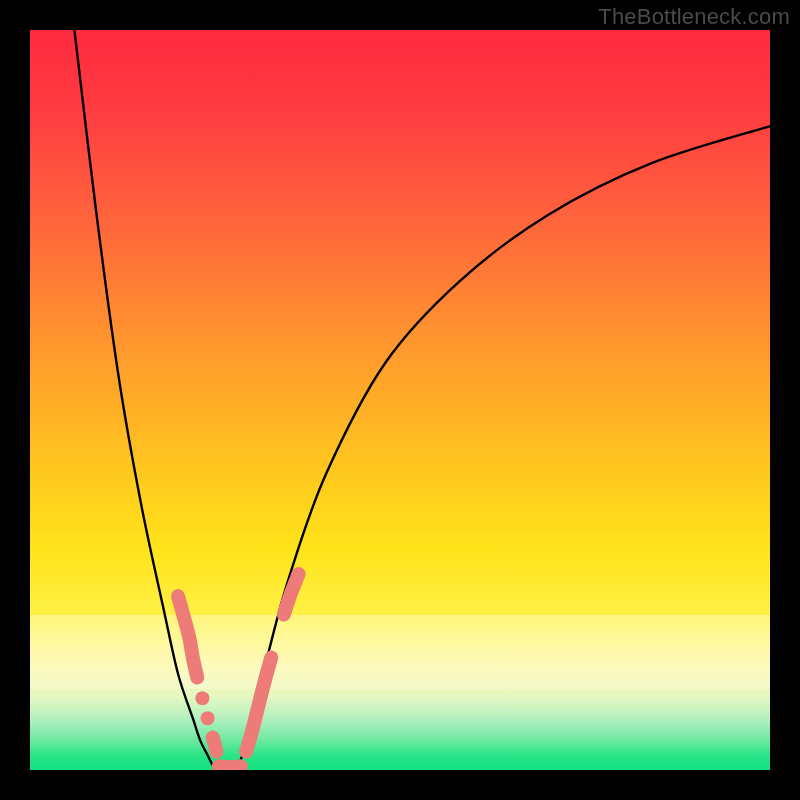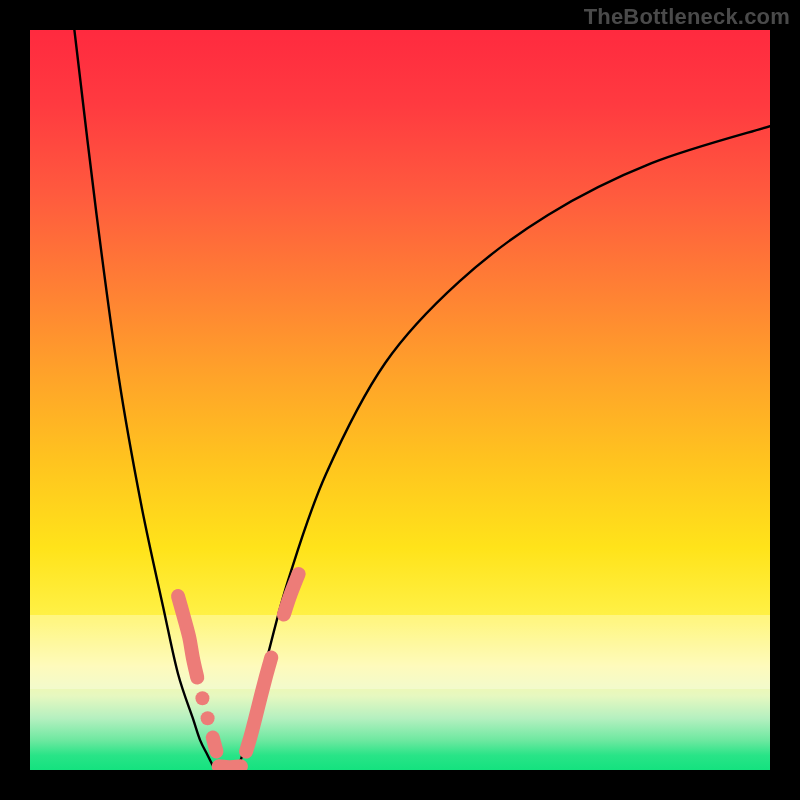--- a/index.html
+++ b/index.html
@@ -44,21 +44,21 @@
       #14e27f 100%
     );
     overflow: hidden;
   }
   .watermark {
     position: absolute;
     top: 4px;
     right: 10px;
     color: #4a4a4a;
     font-size: 22px;
-    font-weight: 700;
+    font-weight: 400;
     letter-spacing: 0.2px;
     user-select: none;
   }
   svg.curves {
     position: absolute;
     left: 0;
     top: 0;
     width: 740px;
     height: 740px;
     overflow: visible;

